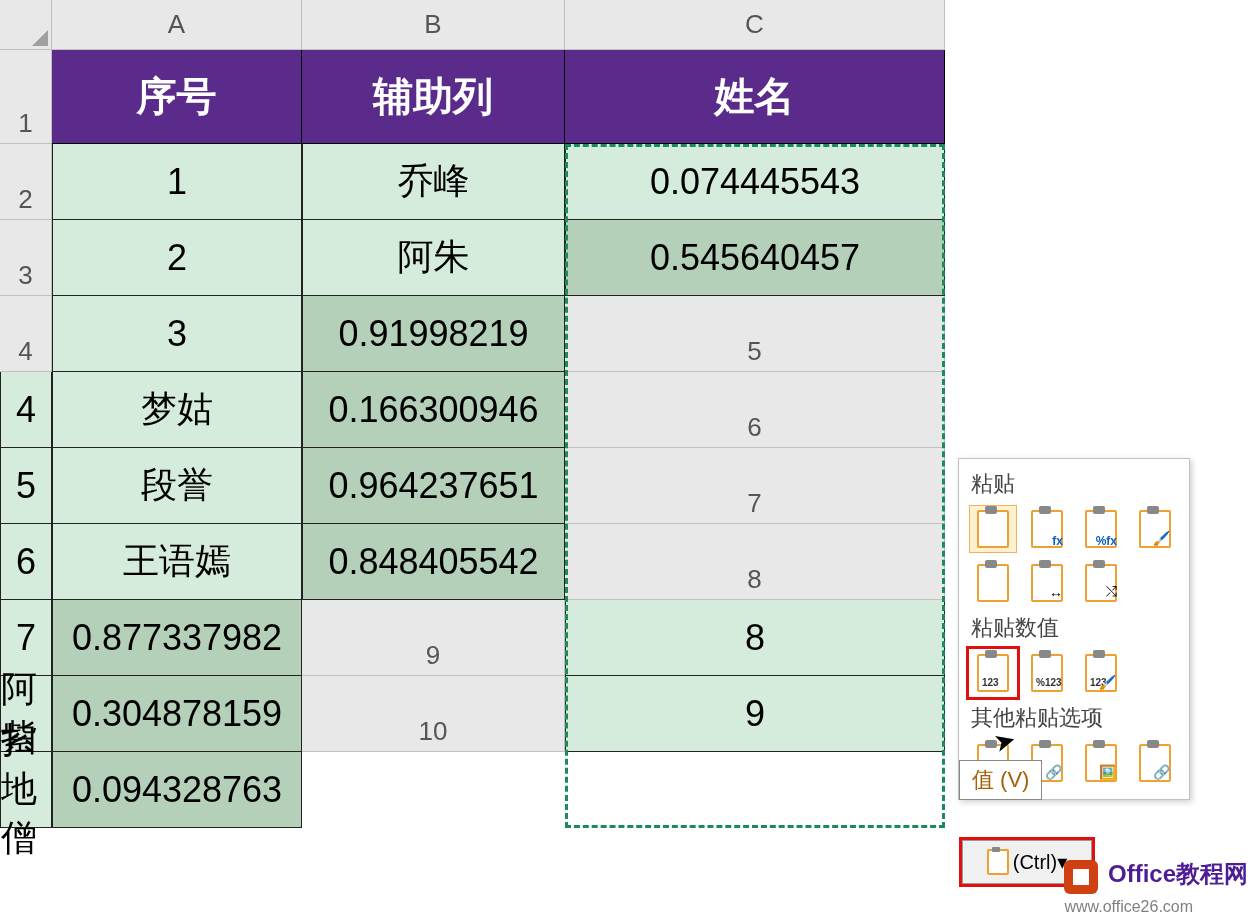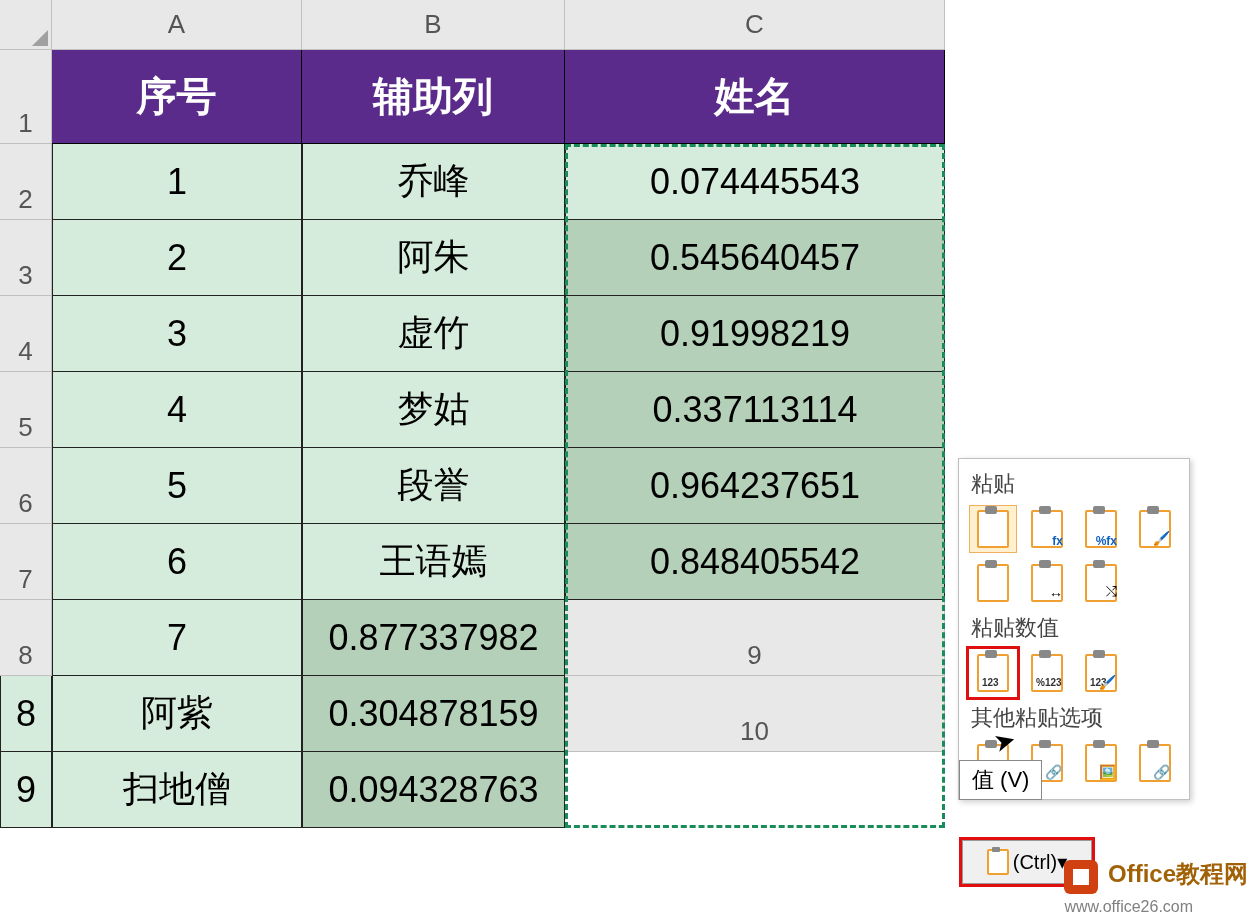--- a/index.html
+++ b/index.html
@@ -110,21 +110,21 @@
 .sublink{position:absolute;bottom:0;right:-2px;font-size:14px;}
 
 .tooltip{
   position:absolute;
   left:959px;
   top:760px;
   background:#fff;
   border:1px solid #888;
   padding:4px 12px;
   font-size:22px;
-  color:#000000;
+  color:#a16207;
   z-index:10;
 }
 .cursor{
   position:absolute;
   left:994px;top:726px;
   z-index:20;
   font-size:26px;
   transform:rotate(-15deg);
 }
 .ctrl-btn{
@@ -141,21 +141,21 @@
 .ctrl-clip{width:18px;height:22px;background:#fff;border:2px solid #f0a030;border-radius:2px;position:relative;margin-right:4px;}
 .ctrl-clip::before{content:"";position:absolute;top:-4px;left:3px;width:8px;height:5px;background:#888;border-radius:1px;}
 
 .watermark{
   position:absolute;
   right:10px;bottom:8px;
   text-align:left;
   font-size:20px;
   line-height:1.1;
 }
-.watermark .l1{color:#a16207;font-weight:bold;font-size:24px;text-align:right;}
+.watermark .l1{color:#4c1d95;font-weight:bold;font-size:24px;text-align:right;}
 .watermark .l2{color:#808080;font-size:16px;}
 .wm-logo{
   display:inline-block;width:34px;height:34px;background:#d04010;border-radius:6px;vertical-align:middle;margin-right:4px;position:relative;
 }
 .wm-logo::after{content:"";position:absolute;width:16px;height:16px;background:#fff;left:9px;top:9px;}
 </style>
 </head>
 <body>
 
 <div class="sheet">
@@ -174,27 +174,26 @@
   <div class="cell">乔峰</div>
   <div class="cell c">0.074445543</div>
 
   <div class="row-head">3</div>
   <div class="cell">2</div>
   <div class="cell">阿朱</div>
   <div class="cell c sel">0.545640457</div>
 
   <div class="row-head">4</div>
   <div class="cell">3</div>
-  <div class="cell">虚竹</div>
   <div class="cell c sel">0.91998219</div>
 
   <div class="row-head">5</div>
   <div class="cell">4</div>
   <div class="cell">梦姑</div>
-  <div class="cell c sel">0.337113114</div>
+  <div class="cell c sel">0.166300946</div>
 
   <div class="row-head">6</div>
   <div class="cell">5</div>
   <div class="cell">段誉</div>
   <div class="cell c sel">0.964237651</div>
 
   <div class="row-head">7</div>
   <div class="cell">6</div>
   <div class="cell">王语嫣</div>
   <div class="cell c sel">0.848405542</div>

